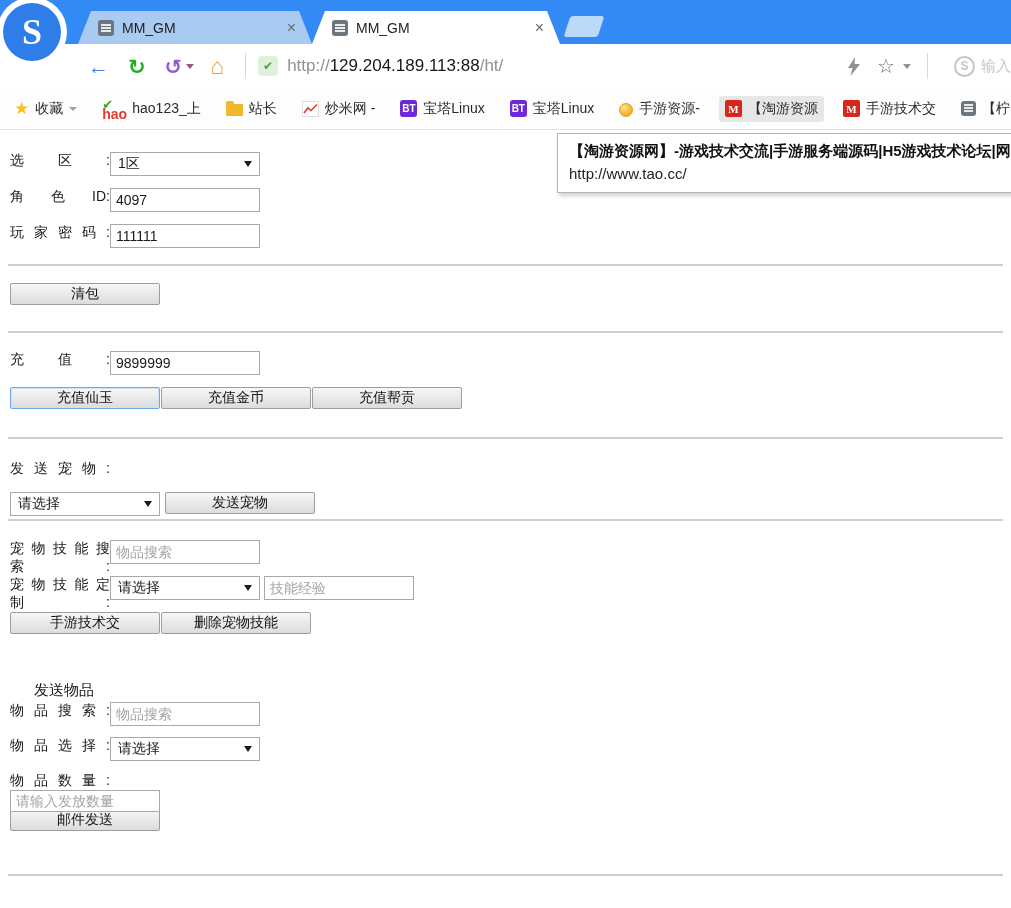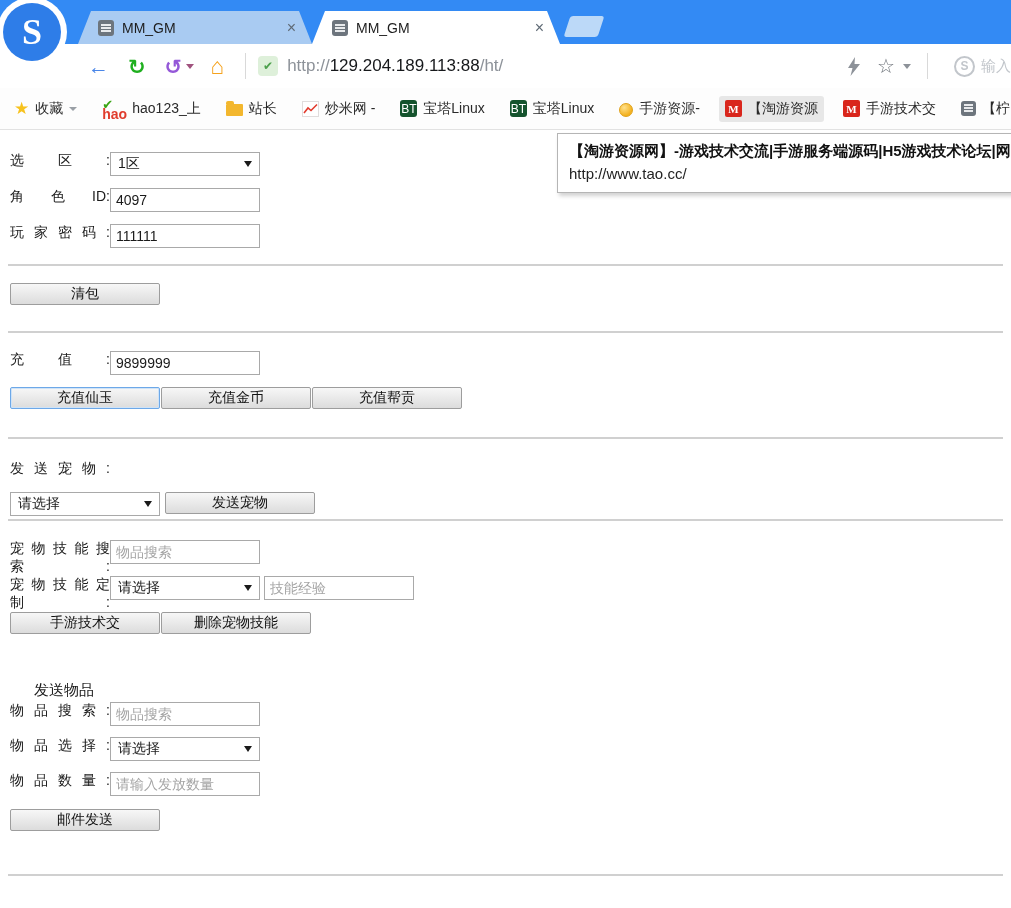--- a/index.html
+++ b/index.html
@@ -93,22 +93,22 @@
   .bm-caret { width:0; height:0; border-left:4px solid transparent; border-right:4px solid transparent;
               border-top:4px solid #9aa0a6; margin-left:6px; }
   .hao-icon { display:flex; flex-direction:column; align-items:flex-start; width:24px; }
   .hao-icon .chk { color:#3aa514; font-size:13px; font-weight:bold; line-height:10px; }
   .hao-icon .hao { color:#e03c2d; font-size:14px; line-height:8px; font-weight:bold; }
   .folder-icon { width:17px; height:12px; background:#f3b72e; border-radius:1px; position:relative; margin-top:3px; }
   .folder-icon:before { content:""; position:absolute; top:-3px; left:0; width:8px; height:3px;
                         background:#f3b72e; border-radius:2px 2px 0 0; }
   .chart-icon { width:17px; height:16px; background:#ffffff; border:1px solid #e0dddd; display:flex;
                 align-items:center; justify-content:center; }
-  .bt-icon { width:17px; height:17px; background:#14532d; border-radius:3px; color:#ffffff;
-             font-size:12px; font-weight:normal; display:flex; align-items:center; justify-content:center; }
+  .bt-icon { width:17px; height:17px; background:#6d28d9; border-radius:3px; color:#ffffff;
+             font-size:10px; font-weight:bold; display:flex; align-items:center; justify-content:center; }
   .medal-icon { width:14px; height:14px; border-radius:50%;
                 background:radial-gradient(circle at 35% 30%, #ffe08a, #f3b11f 70%);
                 border:1px solid #e0a118; margin-top:2px; }
   .m-icon { width:17px; height:17px; background:#d9261c; border-radius:2px; color:#ffffff;
             font-size:11px; font-weight:bold; font-family:"Liberation Serif",serif;
             display:flex; align-items:center; justify-content:center; }
   .gdoc-icon { width:15px; height:15px; background:#6d757d; border-radius:3px; position:relative; }
   .gdoc-icon i { position:absolute; left:3px; top:3px; width:9px; height:2px; background:#e8eaec;
                  box-shadow:0 3px 0 #e8eaec, 0 6px 0 #e8eaec; }
 
@@ -348,21 +348,21 @@
   </div>
 
   <div class="row" style="margin-bottom:11px;">
     <span class="lbl">物 品 选 择 :</span>
     <div class="sel">
       <span>请选择</span>
       <span class="sel-arrow"></span>
     </div>
   </div>
 
-  <div class="row" style="margin-bottom:0;">
+  <div class="row" style="margin-bottom:0;flex-direction:column;">
     <span class="lbl">物 品 数 量 :</span>
     <input class="txt" placeholder="请输入发放数量" style="">
   </div>
 
   <button class="btn" style="margin-top:13px; display:block;">邮件发送</button>
 
   <hr class="line" style="margin-top:43px;">
 
 </div>
 

